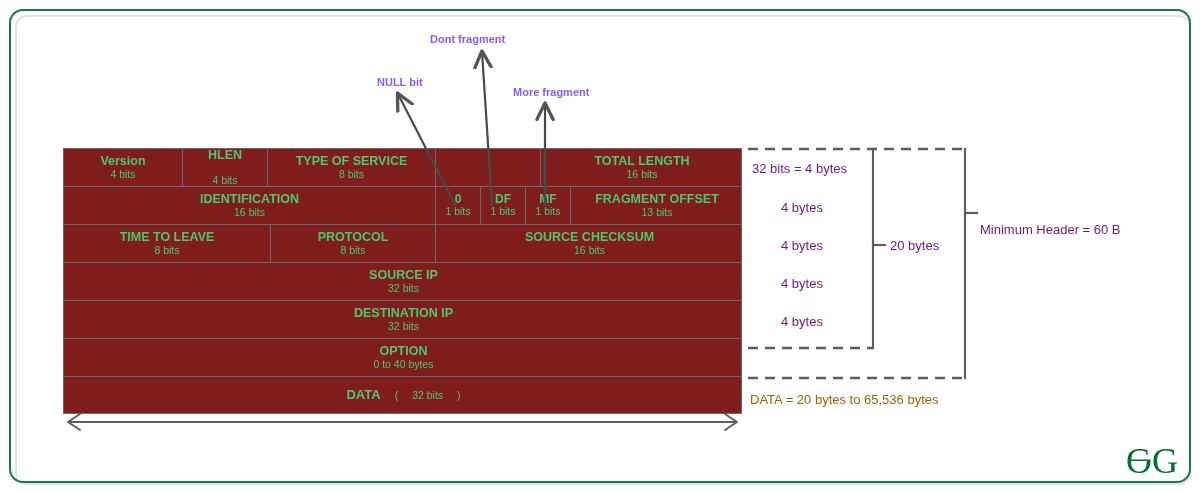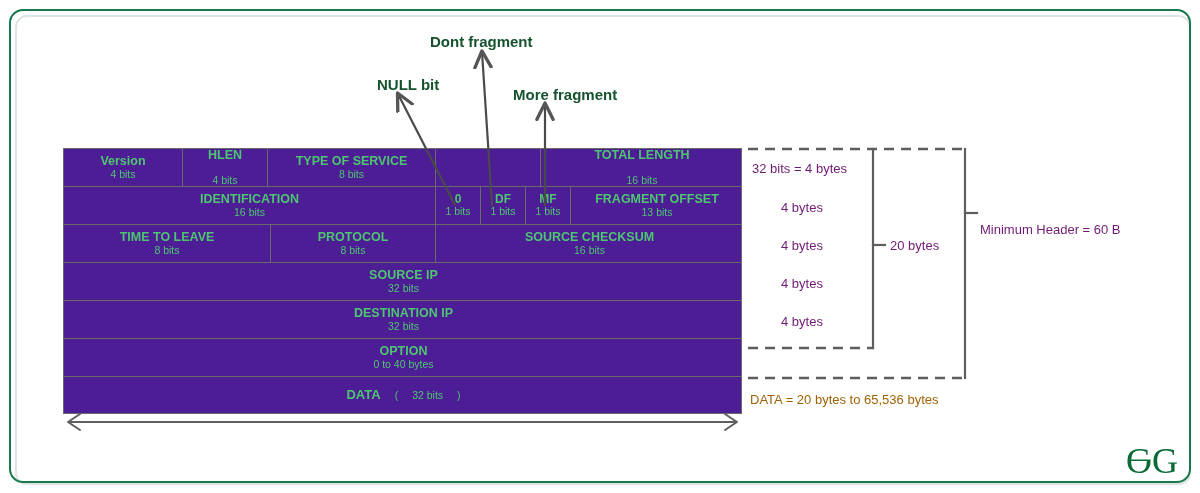--- a/index.html
+++ b/index.html
@@ -54,21 +54,21 @@
     left: 63px; top: 148px;
     width: 679px;
   }
   .row {
     display: flex;
     width: 100%;
     height: 38px;
     border-left: 1.6px solid #6a6a6a;
     border-right: 1.6px solid #6a6a6a;
     border-top: 1.6px solid #6a6a6a;
-    background: #4c1d95;
+    background: #7f1d1d;
   }
   .row.last { border-bottom: 1.6px solid #6a6a6a; }
   .cell {
     border-right: 1.6px solid #6a6a6a;
     display: flex;
     flex-direction: column;
     align-items: center;
     justify-content: center;
     line-height: 1.08;
     overflow: hidden;
@@ -89,23 +89,23 @@
   .cell.blank { }
 
   
   .data-label { display: flex; align-items: baseline; gap: 14px; }
   .data-label .t { font-size: 13px; }
   .data-label .s { font-size: 10.5px; }
 
   
   .callout {
     position: absolute;
-    color: #14532d;
+    color: #8b5cf6;
     font-weight: bold;
-    font-size: 15px;
+    font-size: 11px;
     white-space: nowrap;
   }
   #callout-null { left: 377px; top: 76px; }
   #callout-dont { left: 430px; top: 33px; }
   #callout-more { left: 513px; top: 86px; }
 
   
   .overlay {
     position: absolute;
     left: 0; top: 0;
@@ -155,21 +155,21 @@
         </div>
         <div class="cell" style="width: 85px; flex: 0 0 85px; gap: 13px;">
           <div class="t">HLEN</div>
           <div class="s">4 bits</div>
         </div>
         <div class="cell" style="width: 168px; flex: 0 0 168px;">
           <div class="t">TYPE OF SERVICE</div>
           <div class="s">8 bits</div>
         </div>
         <div class="cell blank" style="width: 105px; flex: 0 0 105px;"></div>
-        <div class="cell" style="width: 202px; flex: 0 0 202px; justify-content: space-between;">
+        <div class="cell" style="width: 202px; flex: 0 0 202px;">
           <div class="t">TOTAL LENGTH</div>
           <div class="s">16 bits</div>
         </div>
       </div>
       <div class="row">
         <div class="cell" style="width: 372px; flex: 0 0 372px;">
           <div class="t">IDENTIFICATION</div>
           <div class="s">16 bits</div>
         </div>
         <div class="cell small" style="width: 45px; flex: 0 0 45px;">

